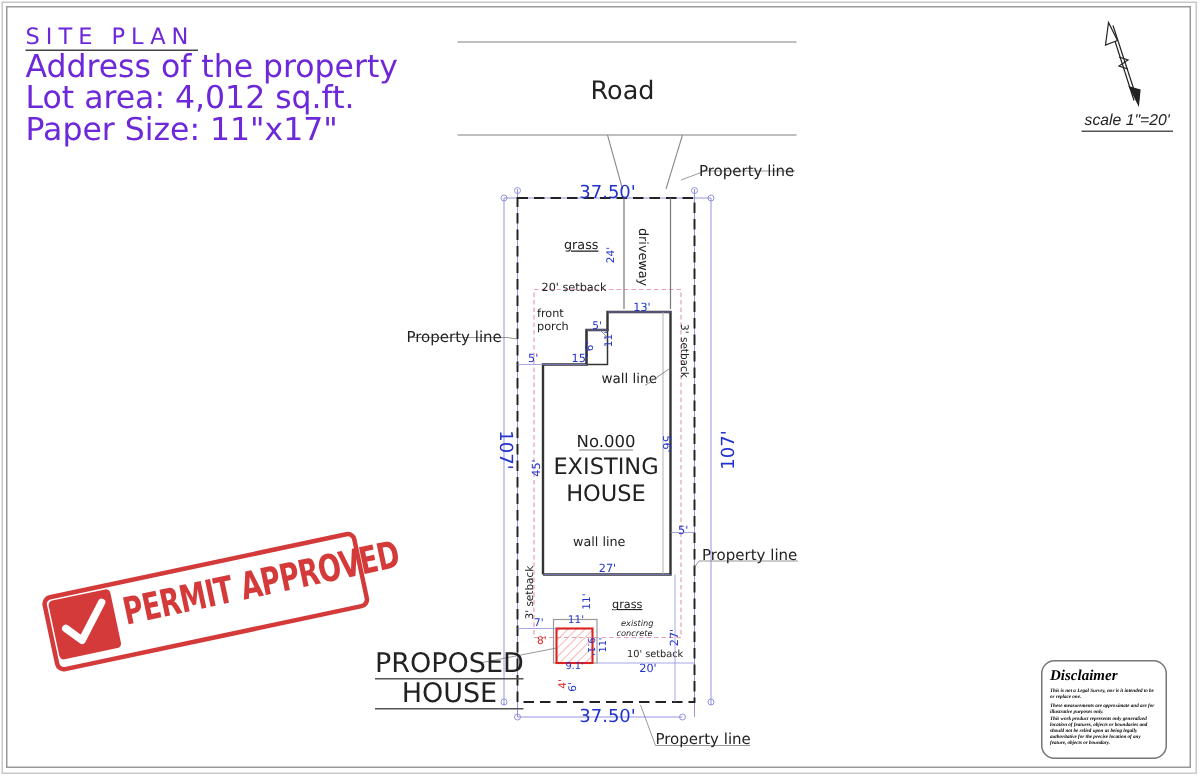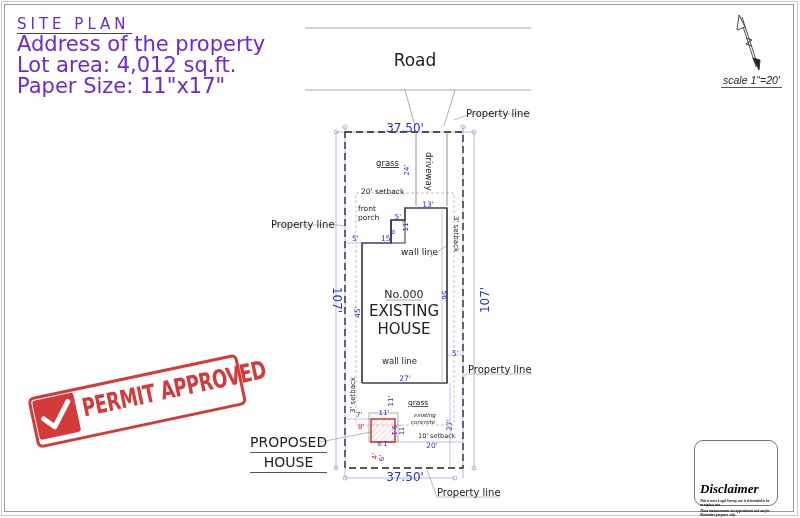--- a/index.html
+++ b/index.html
@@ -4,31 +4,31 @@
 <style>
   html,body{margin:0;padding:0;background:#fff;}
   body{width:800px;height:518px;overflow:hidden;font-family:"Liberation Sans",sans-serif;position:relative;}
   .frame{position:absolute;left:4px;top:4px;width:790px;height:508px;border:1px solid #9a9a9a;box-sizing:border-box;}
   .frame-outer{position:absolute;left:1px;top:1px;width:797px;height:515px;border:1px solid #c8c8c8;box-sizing:border-box;}
   .title-block{position:absolute;left:17px;top:14px;color:#6d28d9;font-family:"DejaVu Sans",sans-serif;}
   .title-block .t{font-size:15px;letter-spacing:4px;border-bottom:1px solid #444;display:inline-block;line-height:18px;padding-right:2px;}
   .title-block .l{font-size:21px;line-height:21px;}
   .scale{position:absolute;left:721px;top:74px;font-size:10.5px;font-style:italic;color:#222;border-bottom:1px solid #555;padding:0 2px 1px 2px;}
   .disclaimer{position:absolute;left:694px;top:440px;width:84px;height:66px;border:1px solid #777;border-radius:9px;box-sizing:border-box;padding:4px 5px;font-family:"Liberation Serif",serif;}
-  .disclaimer .h{font-size:13px;font-weight:bold;font-style:italic;margin-bottom:2px;margin-top:36px;}
+  .disclaimer .h{font-size:10px;font-weight:bold;font-style:italic;margin-bottom:2px;}
   .disclaimer .p{font-size:3.4px;font-weight:bold;font-style:italic;line-height:4px;margin-bottom:1.5px;}
   svg{position:absolute;left:0;top:0;}
   .lbl{font-family:"DejaVu Sans",sans-serif;fill:#222;}
   .dim{font-family:"DejaVu Sans",sans-serif;fill:#2233cc;}
   .reddim{font-family:"DejaVu Sans",sans-serif;fill:#dd2222;}
   .stamp{position:absolute;left:33px;top:374px;width:222px;height:80px;transform:rotate(-12deg);transform-origin:50% 50%;}
   .stamp-box{position:absolute;left:0;top:0;width:214px;height:52px;border:3px solid #d43a3a;border-radius:6px;box-sizing:border-box;}
   .stamp-check{position:absolute;left:4px;top:4px;width:42px;height:40px;background:#d43a3a;border-radius:3px;}
   .stamp-text{position:absolute;left:52px;top:7px;font-family:"DejaVu Sans",sans-serif;font-weight:bold;font-size:25px;color:#d43a3a;letter-spacing:-0.5px;transform:scaleX(0.72);transform-origin:0 50%;white-space:nowrap;}
-  .gazebo-label{position:absolute;left:250px;top:433px;font-family:"DejaVu Sans",sans-serif;font-size:14px;color:#222;text-align:center;line-height:19px;}
+  .gazebo-label{position:absolute;left:250px;top:433px;font-family:"DejaVu Sans",sans-serif;font-size:18px;color:#222;text-align:center;line-height:19px;}
   .gazebo-label span{display:block;border-bottom:1px solid #555;}
 </style>
 </head>
 <body>
 
 <div class="frame-outer"></div>
 <div class="frame"></div>
 
 <div class="title-block">
   <div class="t">SITE PLAN</div>

